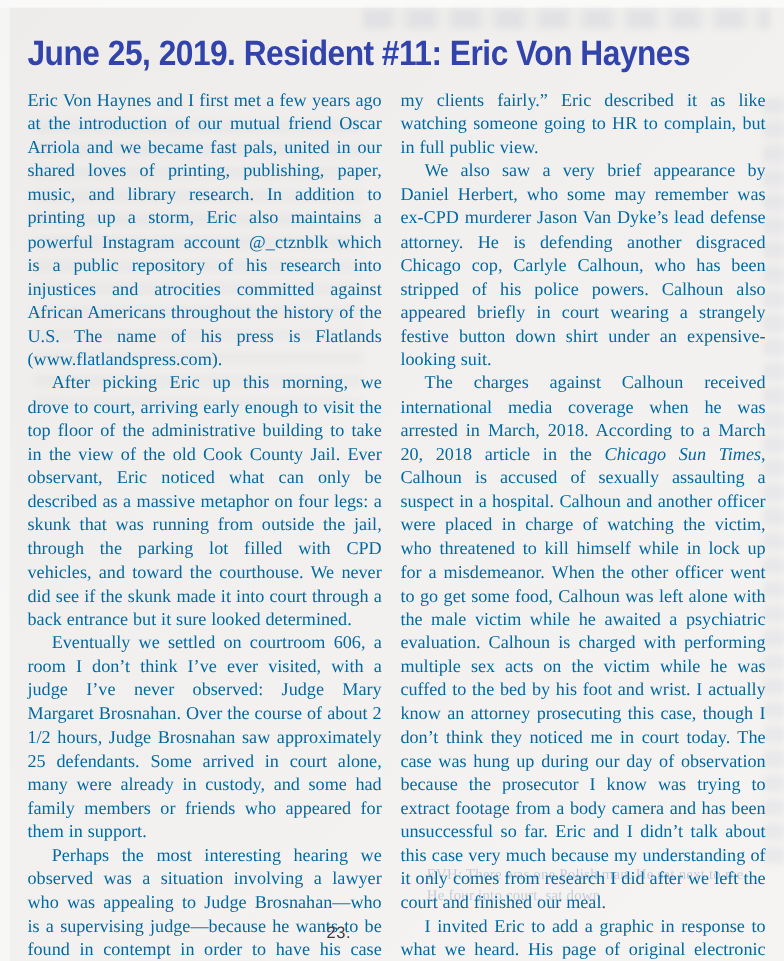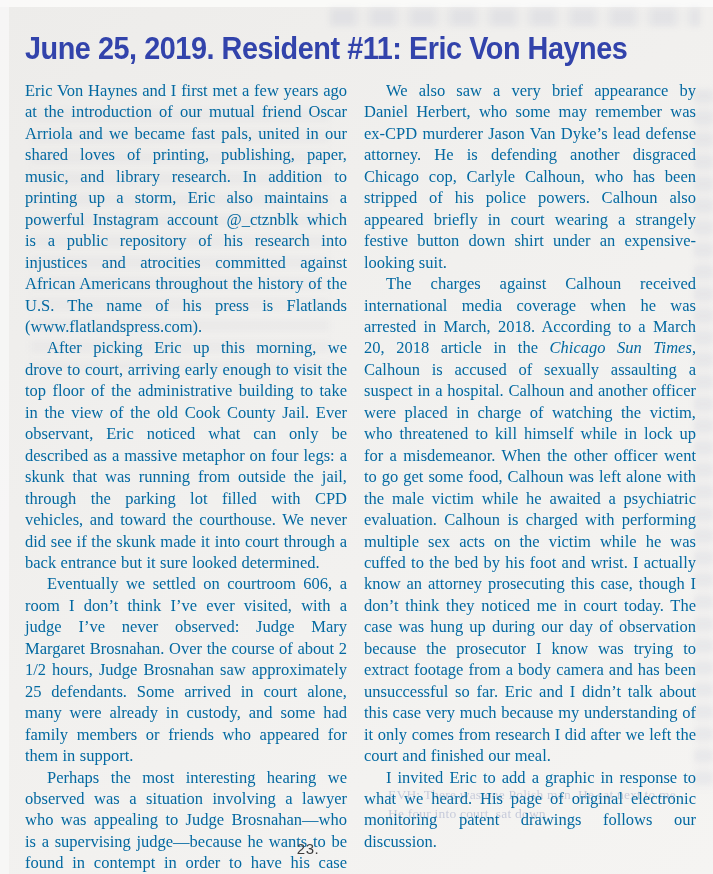--- a/index.html
+++ b/index.html
@@ -109,20 +109,21 @@
   <div class="columns">
 
     <div class="col col-left">
       <p>Eric Von Haynes and I first met a few years ago at the introduction of our mutual friend Oscar Arriola and we became fast pals, united in our shared loves of printing, publishing, paper, music, and library research. In addition to printing up a storm, Eric also maintains a powerful Instagram account @_ctznblk which is a public repository of his research into injustices and atrocities committed against African Americans throughout the history of the U.S. The name of his press is Flatlands (www.flatlandspress.com).</p>
       <p class="indent">After picking Eric up this morning, we drove to court, arriving early enough to visit the top floor of the administrative building to take in the view of the old Cook County Jail. Ever observant, Eric noticed what can only be described as a massive metaphor on four legs: a skunk that was running from outside the jail, through the parking lot filled with CPD vehicles, and toward the courthouse. We never did see if the skunk made it into court through a back entrance but it sure looked determined.</p>
       <p class="indent">Eventually we settled on courtroom 606, a room I don’t think I’ve ever visited, with a judge I’ve never observed: Judge Mary Margaret Brosnahan. Over the course of about 2 1/2 hours, Judge Brosnahan saw approximately 25 defendants. Some arrived in court alone, many were already in custody, and some had family members or friends who appeared for them in support.</p>
       <p class="indent">Perhaps the most interesting hearing we observed was a situation involving a lawyer who was appealing to Judge Brosnahan—who is a supervising judge—because he wants to be found in contempt in order to have his case removed from the court of another judge, arguing: “the relationship between myself and this judge has deteriorated to the point that I don’t think she can treat</p>
     </div>
 
     <div class="col col-right">
+      <p>my clients fairly.” Eric described it as like watching someone going to HR to complain, but in full public view.</p>
       <p class="indent">We also saw a very brief appearance by Daniel Herbert, who some may remember was ex-CPD murderer Jason Van Dyke’s lead defense attorney. He is defending another disgraced Chicago cop, Carlyle Calhoun, who has been stripped of his police powers. Calhoun also appeared briefly in court wearing a strangely festive button down shirt under an expensive-looking suit.</p>
       <p class="indent"><span>The charges against Calhoun received international media coverage when he was arrested in March, 2018. According to a March 20, 2018 article in the </span><em>Chicago Sun Times</em><span>, Calhoun is accused of sexually assaulting a suspect in a hospital. Calhoun and another officer were placed in charge of watching the victim, who threatened to kill himself while in lock up for a misdemeanor. When the other officer went to go get some food, Calhoun was left alone with the male victim while he awaited a psychiatric evaluation. Calhoun is charged with performing multiple sex acts on the victim while he was cuffed to the bed by his foot and wrist. I actually know an attorney prosecuting this case, though I don’t think they noticed me in court today. The case was hung up during our day of observation because the prosecutor I know was trying to extract footage from a body camera and has been unsuccessful so far. Eric and I didn’t talk about this case very much because my understanding of it only comes from research I did after we left the court and finished our meal.</span></p>
       <p class="indent">I invited Eric to add a graphic in response to what we heard. His page of original electronic monitoring patent drawings follows our discussion.</p>
 
     </div>
 
   </div>
 </div>
 
 <div class="page-number">23.</div>

